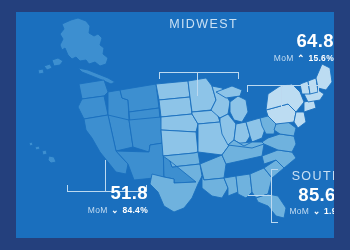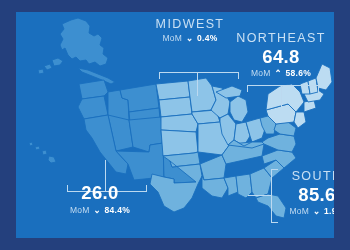--- a/index.html
+++ b/index.html
@@ -40,21 +40,21 @@
     width: 318px;
     height: 226px;
   }
   .st-west   { fill: #3d8fd0; stroke: #1a6fbe; stroke-width: 0.9; }
   .st-south  { fill: #6fb2de; stroke: #1a6fbe; stroke-width: 0.9; }
   .st-midwest{ fill: #8dc4e8; stroke: #1a6fbe; stroke-width: 0.9; }
   .st-ne     { fill: #bcdcf2; stroke: #1a6fbe; stroke-width: 0.9; }
 
   .callout {
     position: absolute;
-    text-align: center;
+    text-align: right;
     line-height: 1;
     white-space: nowrap;
   }
   .region-name {
     color: #c9e0f4;
     font-size: 12.5px;
     letter-spacing: 1.4px;
     font-weight: 400;
     margin-bottom: 3px;
   }
@@ -245,39 +245,33 @@
     <div class="leader" style="left:265px; top:73px; width:1px; height:22px;"></div>
 
     <div class="bracket" style="left:51px; top:173px; width:78px; height:6px; border-width:0 1px 1px 1px;"></div>
     <div class="leader" style="left:89px; top:148px; width:1px; height:31px;"></div>
 
     <div class="bracket" style="left:255px; top:157px; width:6px; height:52px; border-width:1px 0 1px 1px;"></div>
     <div class="leader" style="left:232px; top:183px; width:24px; height:1px;"></div>
 
     <div class="callout" id="callout-midwest">
       <div class="region-name">MIDWEST</div>
-      <div class="region-mom">
-        <span class="mom-label">MoM</span>
-        <span class="mom-arrow">⌄</span>
-        <span class="mom-pct">0.4%</span>
-      </div>
     </div>
 
     <div class="callout" id="callout-northeast">
-      <div class="region-name">NORTHEAST</div>
       <div class="region-value">64.8</div>
       <div class="region-mom">
         <span class="mom-label">MoM</span>
         <span class="mom-arrow">⌃</span>
-        <span class="mom-pct">58.6%</span>
+        <span class="mom-pct">15.6%</span>
       </div>
     </div>
 
     <div class="callout" id="callout-west">
-      <div class="region-value">26.0</div>
+      <div class="region-value">51.8</div>
       <div class="region-mom">
         <span class="mom-label">MoM</span>
         <span class="mom-arrow">⌄</span>
         <span class="mom-pct">84.4%</span>
       </div>
     </div>
 
     <div class="callout" id="callout-south">
       <div class="region-name">SOUTH</div>
       <div class="region-value">85.6</div>

